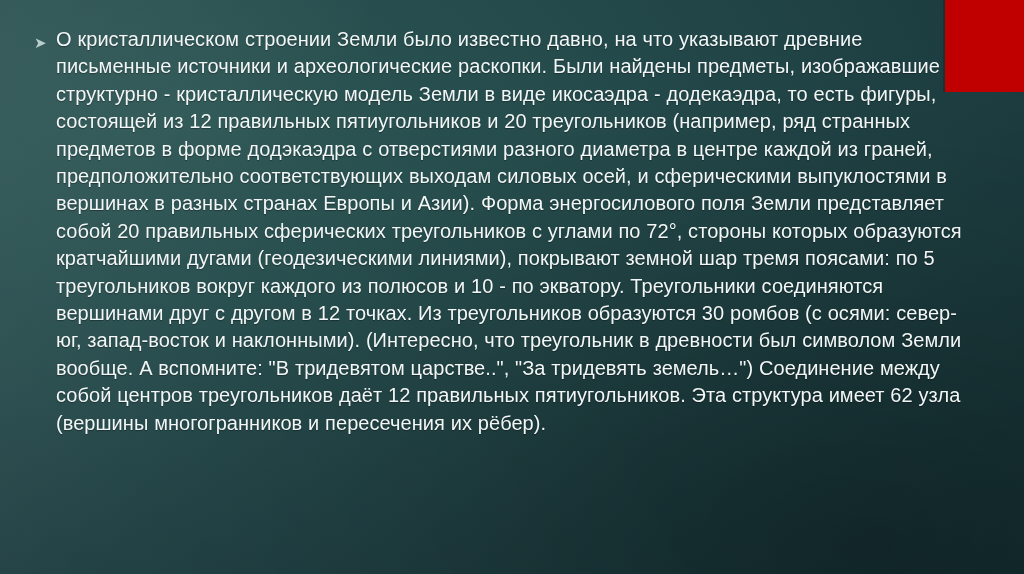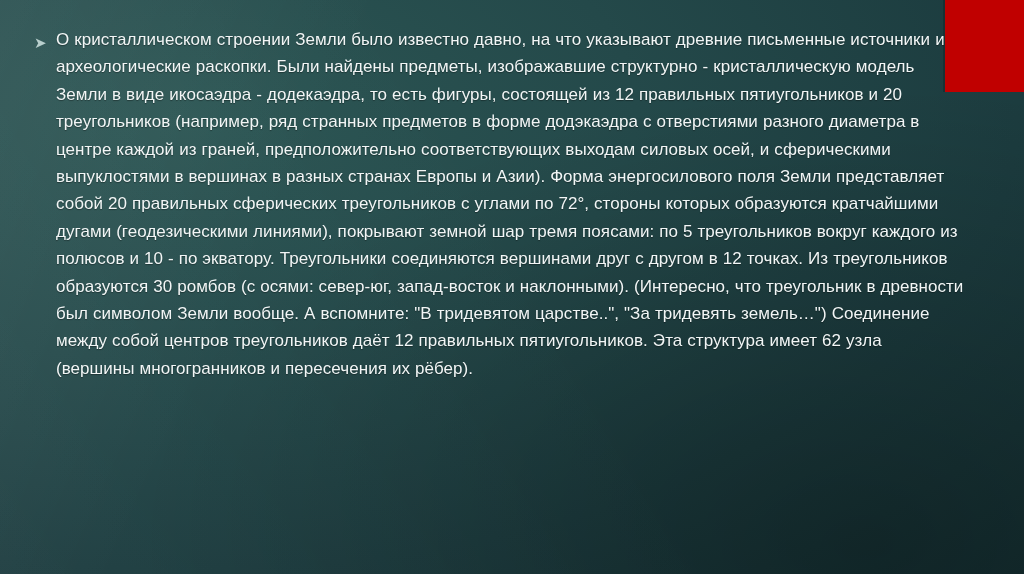--- a/index.html
+++ b/index.html
@@ -70,21 +70,21 @@
     width: 22px;
     margin-top: 9px;
     color: #b9cfcd;
     font-size: 15px;
     line-height: 1;
     text-align: left;
   }
   .bullet-text {
     flex: 1 1 auto;
     color: #f2f6f6;
-    font-size: 17px;
+    font-size: 20px;
     line-height: 27.4px;
     letter-spacing: 0.05px;
     text-align: left;
     text-shadow: 0 1px 1px rgba(0,0,0,0.35);
     white-space: pre-wrap;
     word-spacing: 0.2px;
   }
 </style>
 </head>
 <body>

